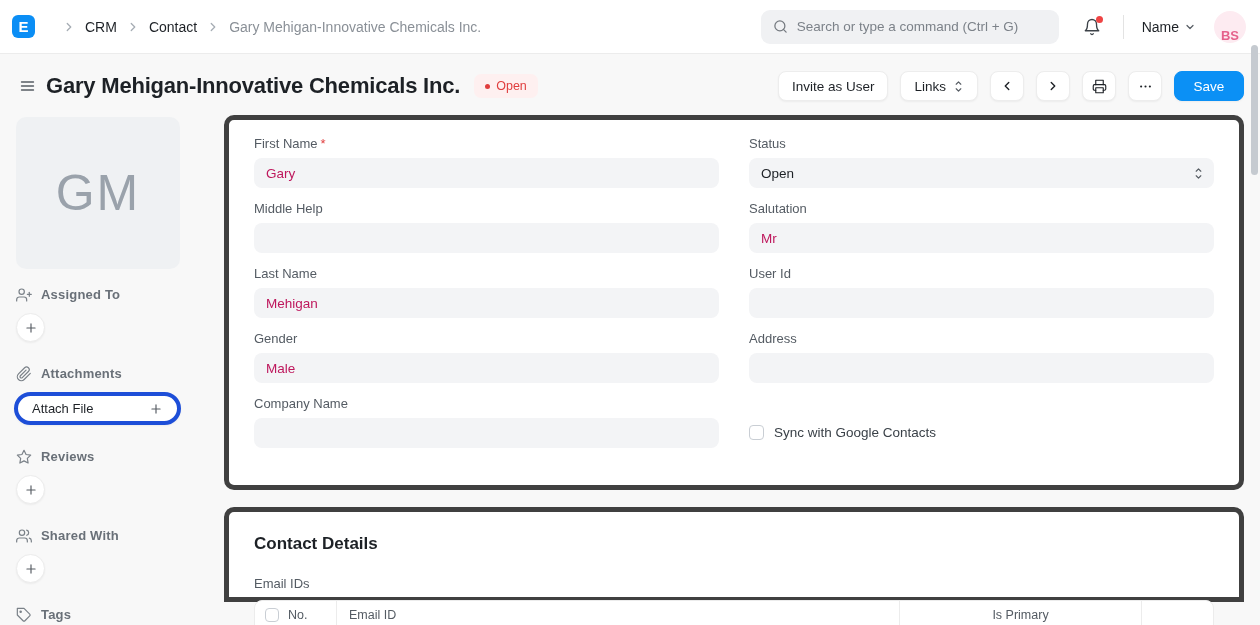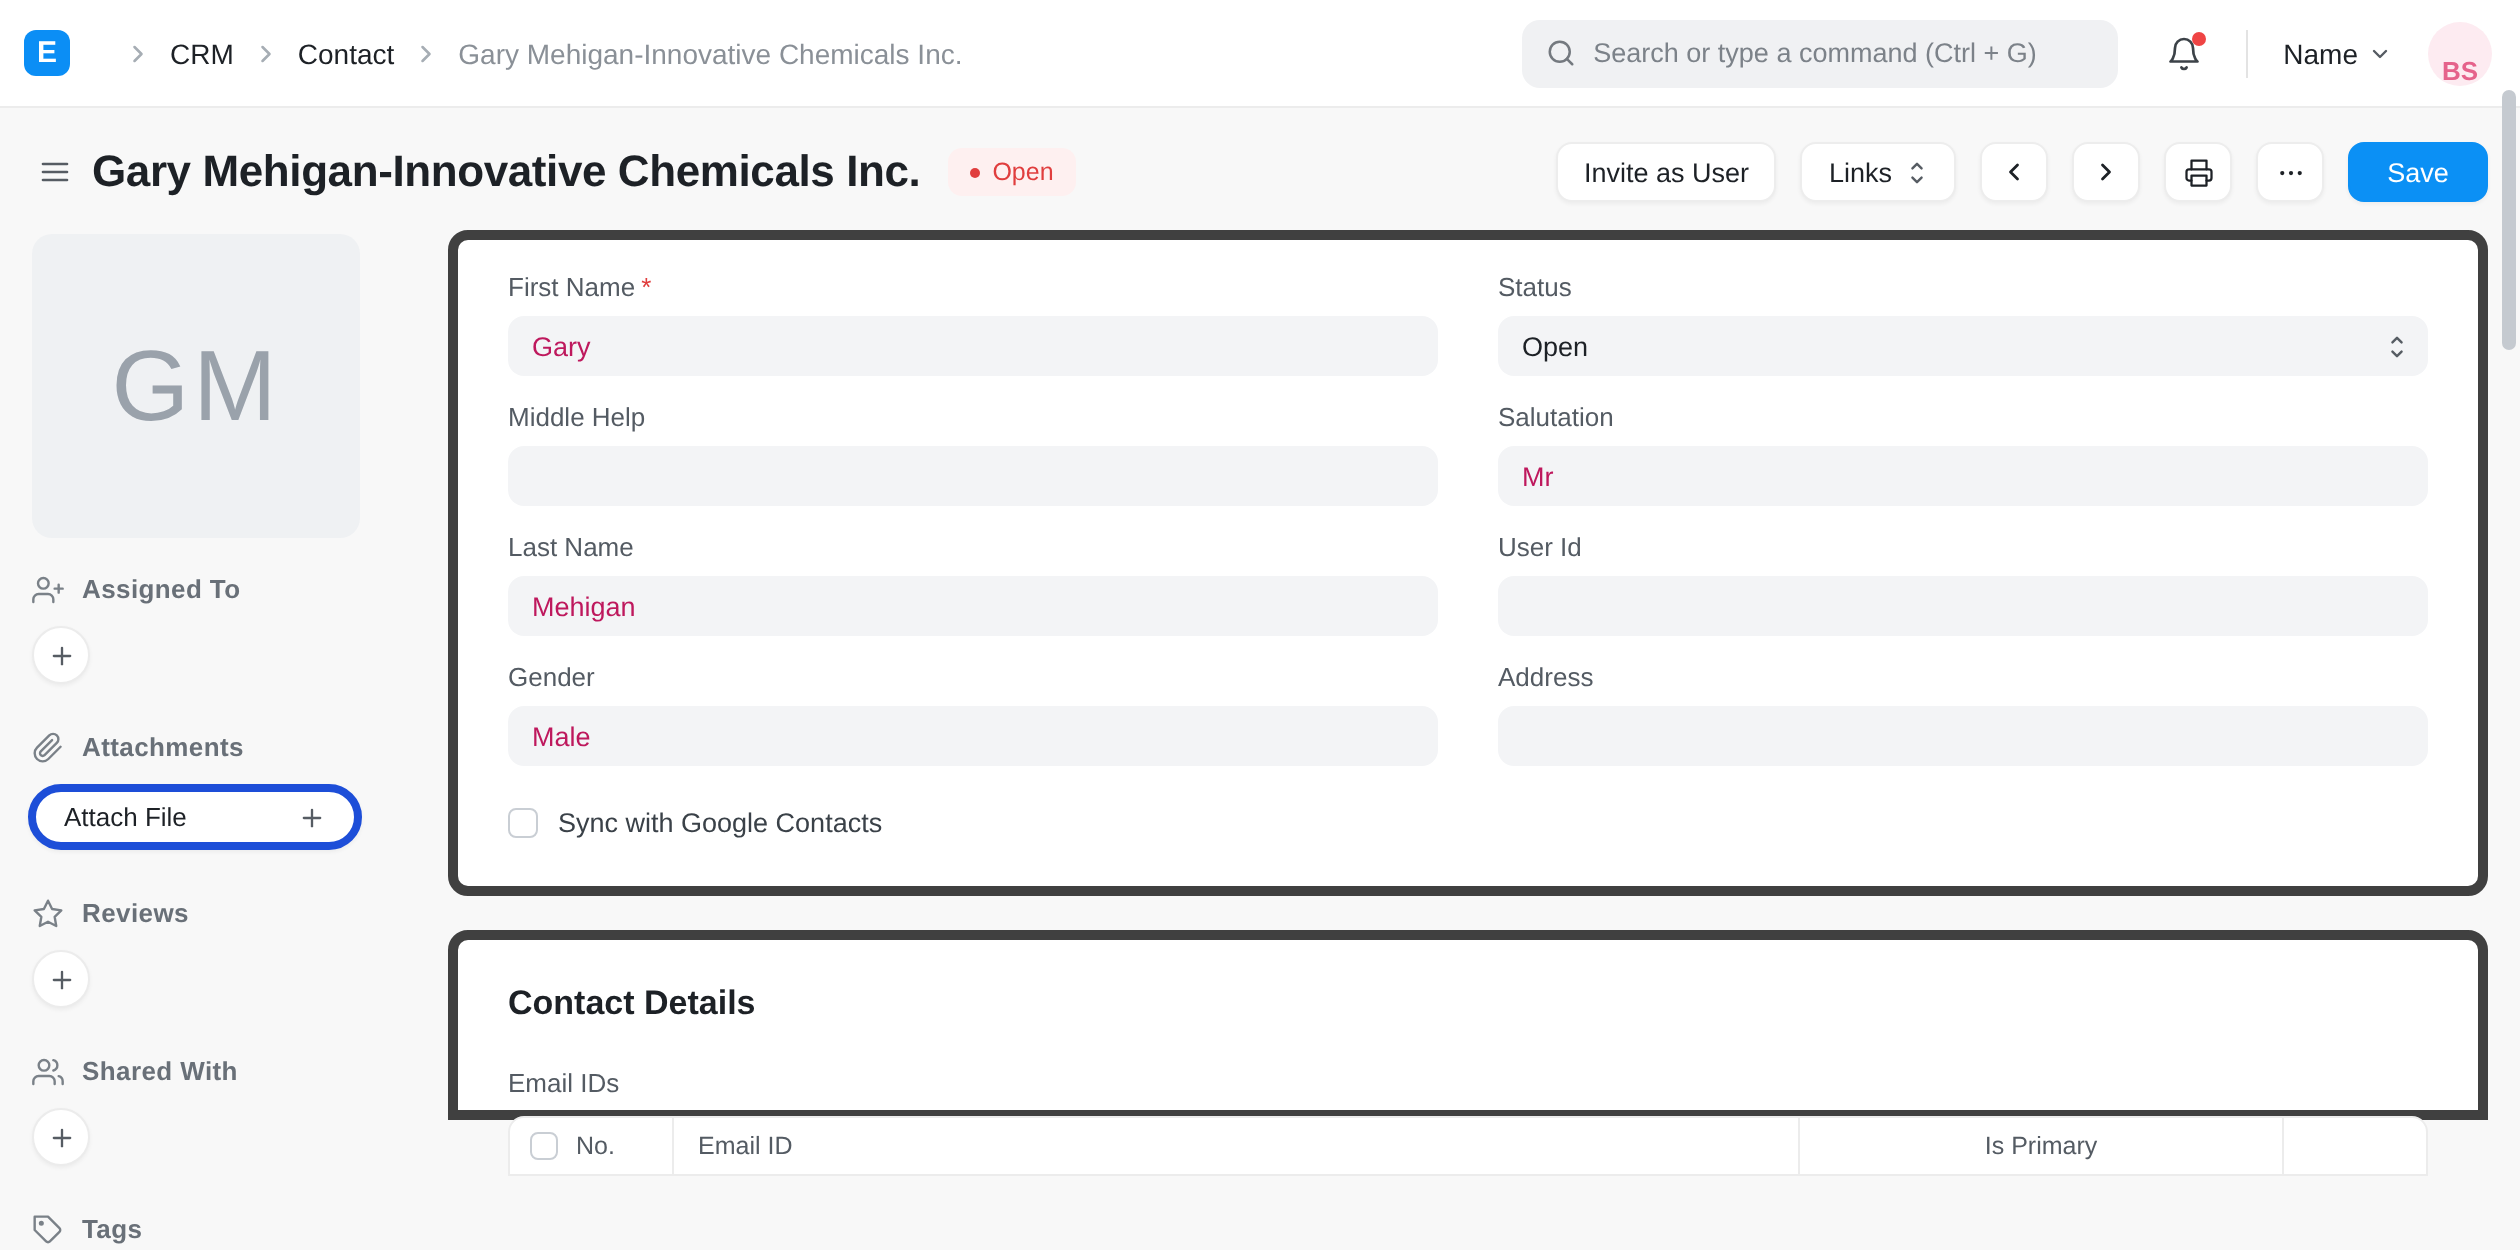--- a/index.html
+++ b/index.html
@@ -343,20 +343,24 @@
           <div class="field">
             <label>Gender</label>
             <div class="control"><input type="text" value="Male" style=""></div>
           </div>
 
           <div class="field">
             <label>Address</label>
             <div class="control"><input type="text" value="" style=""></div>
           </div>
 
+          <div class="field">
+            <label>Company Name</label>
+            <div class="control"><input type="text" value="" style=""></div>
+          </div>
 
           <div class="checkbox-row">
             <div class="checkbox"></div>
             <span>Sync with Google Contacts</span>
           </div>
 
         </div>
       </div>
 
       <div class="card details-card">

